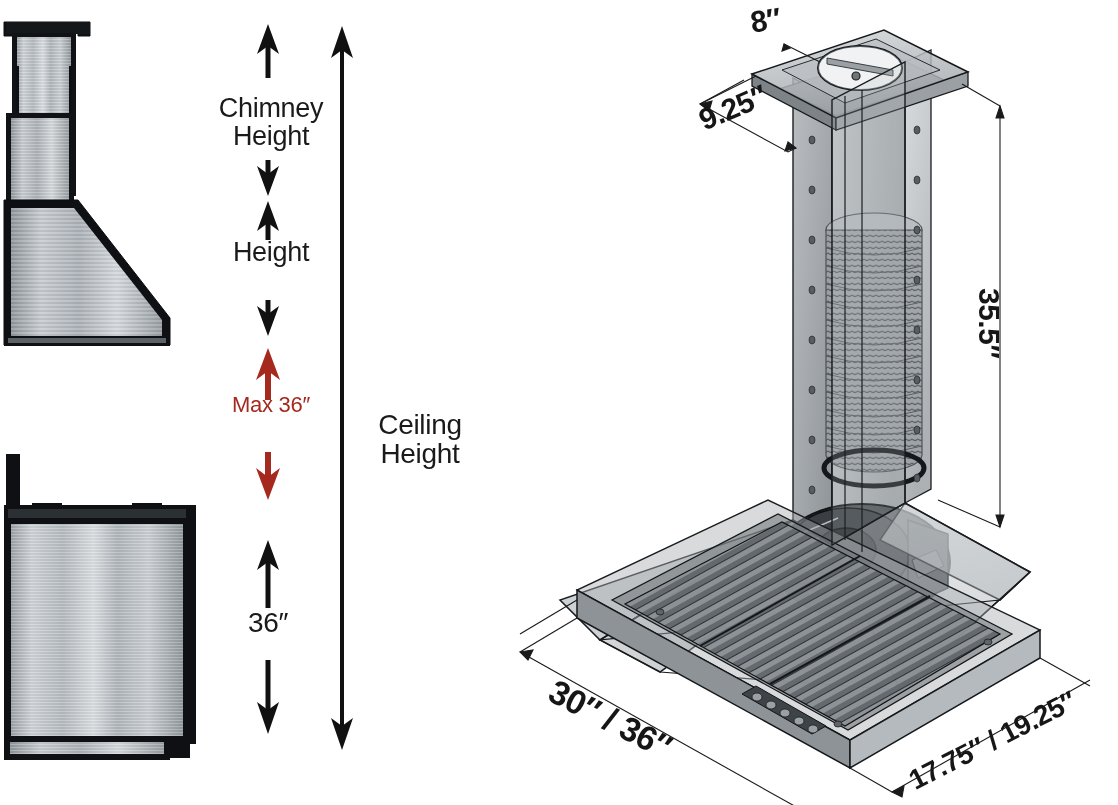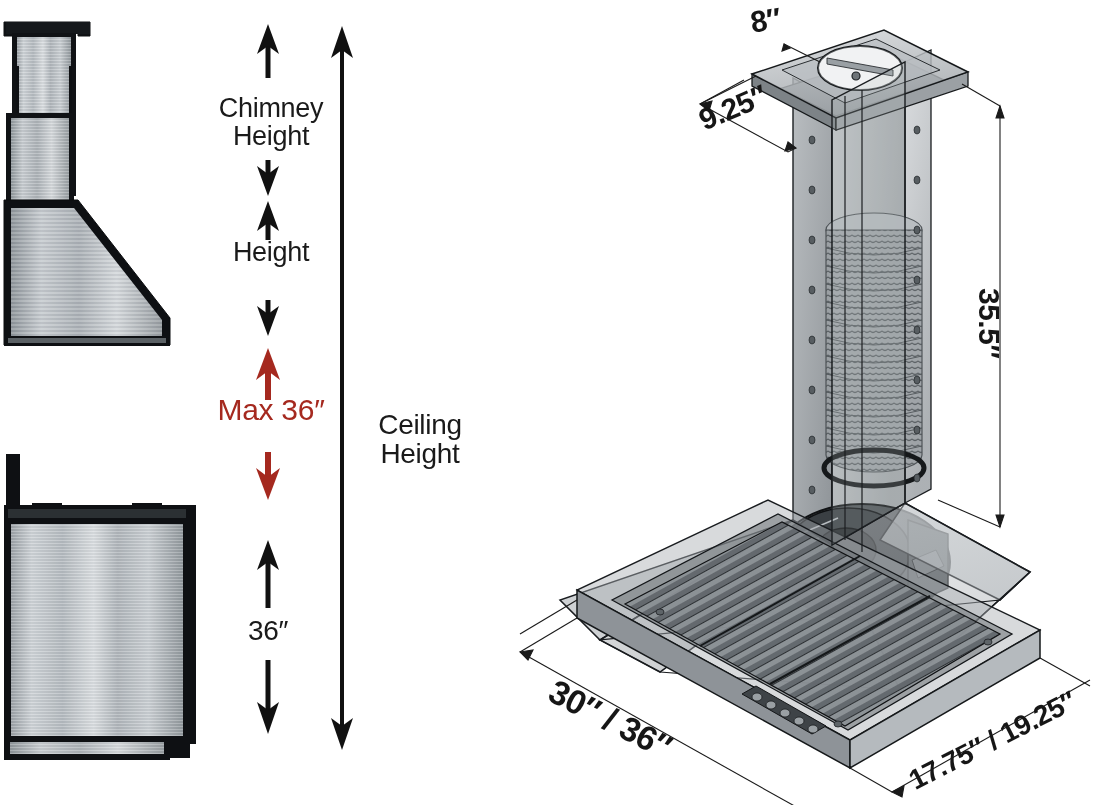--- a/index.html
+++ b/index.html
@@ -386,25 +386,25 @@
 
   <div class="lbl center" style="left:198px; top:94px; width:146px; font-size:27px;">
     <div>Chimney</div>
     <div>Height</div>
   </div>
 
   <div class="lbl center" style="left:198px; top:238px; width:146px; font-size:27px;">
     <div>Height</div>
   </div>
 
-  <div class="lbl center red" style="left:196px; top:394px; width:150px; font-size:30px;">
+  <div class="lbl center red" style="left:196px; top:394px; width:150px; font-size:22px;">
     <div>Max 36″</div>
   </div>
 
-  <div class="lbl center" style="left:216px; top:608px; width:104px; font-size:28px;margin-top:8px;">36″</div>
+  <div class="lbl center" style="left:216px; top:608px; width:104px; font-size:28px;">36″</div>
 
   <div class="lbl center" style="left:358px; top:410px; width:124px; font-size:28px;">
     <div>Ceiling</div>
     <div>Height</div>
   </div>
 
   <div class="dim" style="left:748px; top:6px; font-size:30px; transform:rotate(-9deg); transform-origin:left top;">8″</div>
 
   <div class="dim" style="left:694px; top:106px; font-size:30px; transform:rotate(-23deg); transform-origin:left top;">9.25″</div>
 

